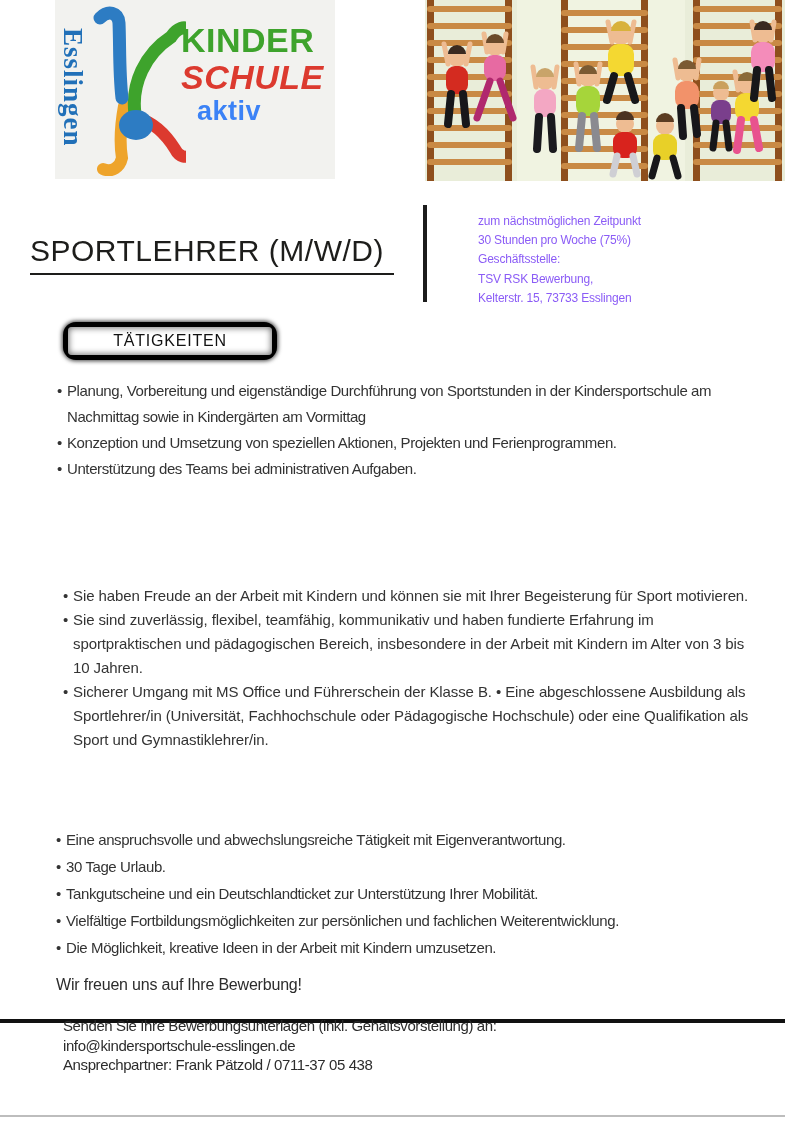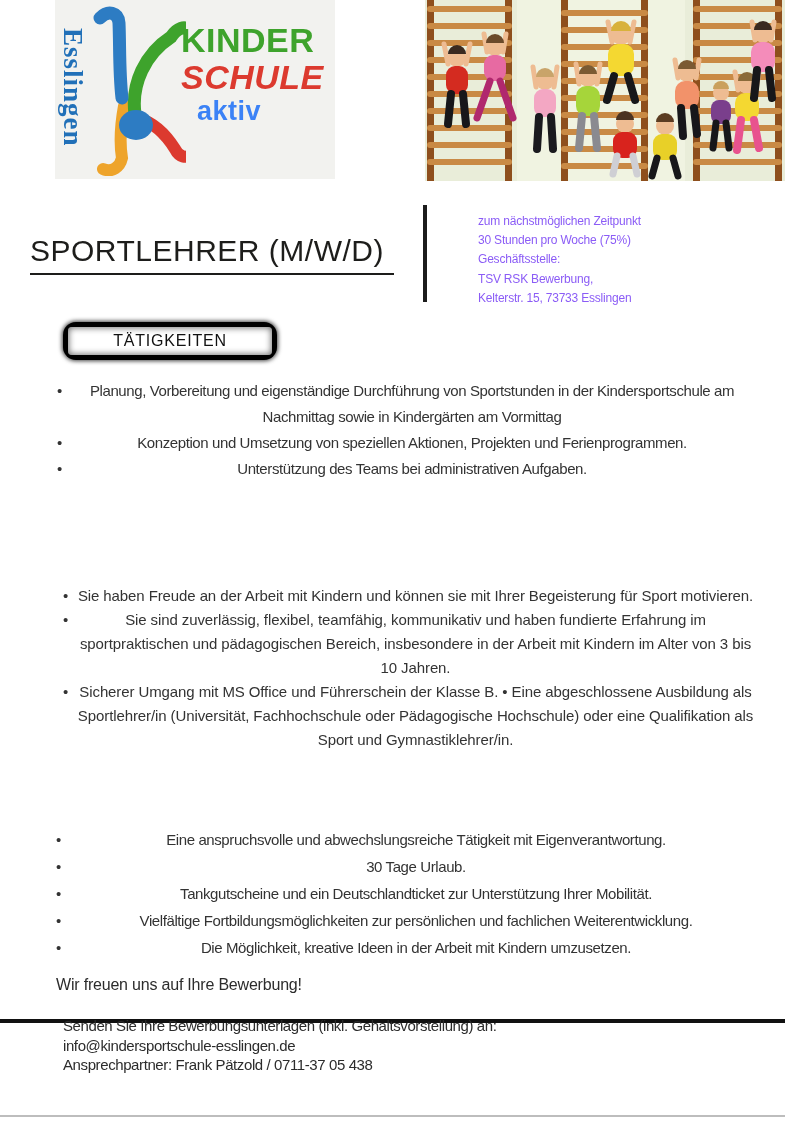--- a/index.html
+++ b/index.html
@@ -30,21 +30,21 @@
   .secbox{position:absolute;left:63px;width:214px;height:38px;background:#000;
           border-radius:13px;box-shadow:0 0 4px 1px rgba(0,0,0,.75);}
   .secbox .inner{position:absolute;left:5px;top:5px;right:5px;bottom:5px;background:#fff;
           border-radius:4px;box-shadow:inset 0 0 6px 1px rgba(0,0,0,.55);
           display:flex;align-items:center;justify-content:center;}
   .secbox .label{font-size:16px;letter-spacing:.8px;color:#111;}
   .box-t{top:322px}.box-p{top:528px}.box-w{top:768px}
 
   
   ul.blist{list-style:none;margin:0;padding:0;position:absolute;font-size:15px;color:#333;}
-  ul.blist li{position:relative;padding-left:10px;text-align:center;}
+  ul.blist li{position:relative;padding-left:10px;}
   ul.blist li::before{content:"\2022";position:absolute;left:0;top:0;}
   .list-t{left:57px;top:378px;width:700px;line-height:26px;letter-spacing:-.4px;}
   .list-p{left:63px;top:584px;width:695px;line-height:24px;letter-spacing:-.1px;}
   .list-p li{padding-left:12px;}
   .list-w{left:56px;top:826px;width:710px;line-height:27px;letter-spacing:-.4px;}
 
   .closing{position:absolute;left:56px;top:976px;font-size:16px;letter-spacing:-.2px;color:#2c2c2c;}
 
   
   .hrule{position:absolute;left:0;top:1019px;width:785px;height:4px;background:#111;}

